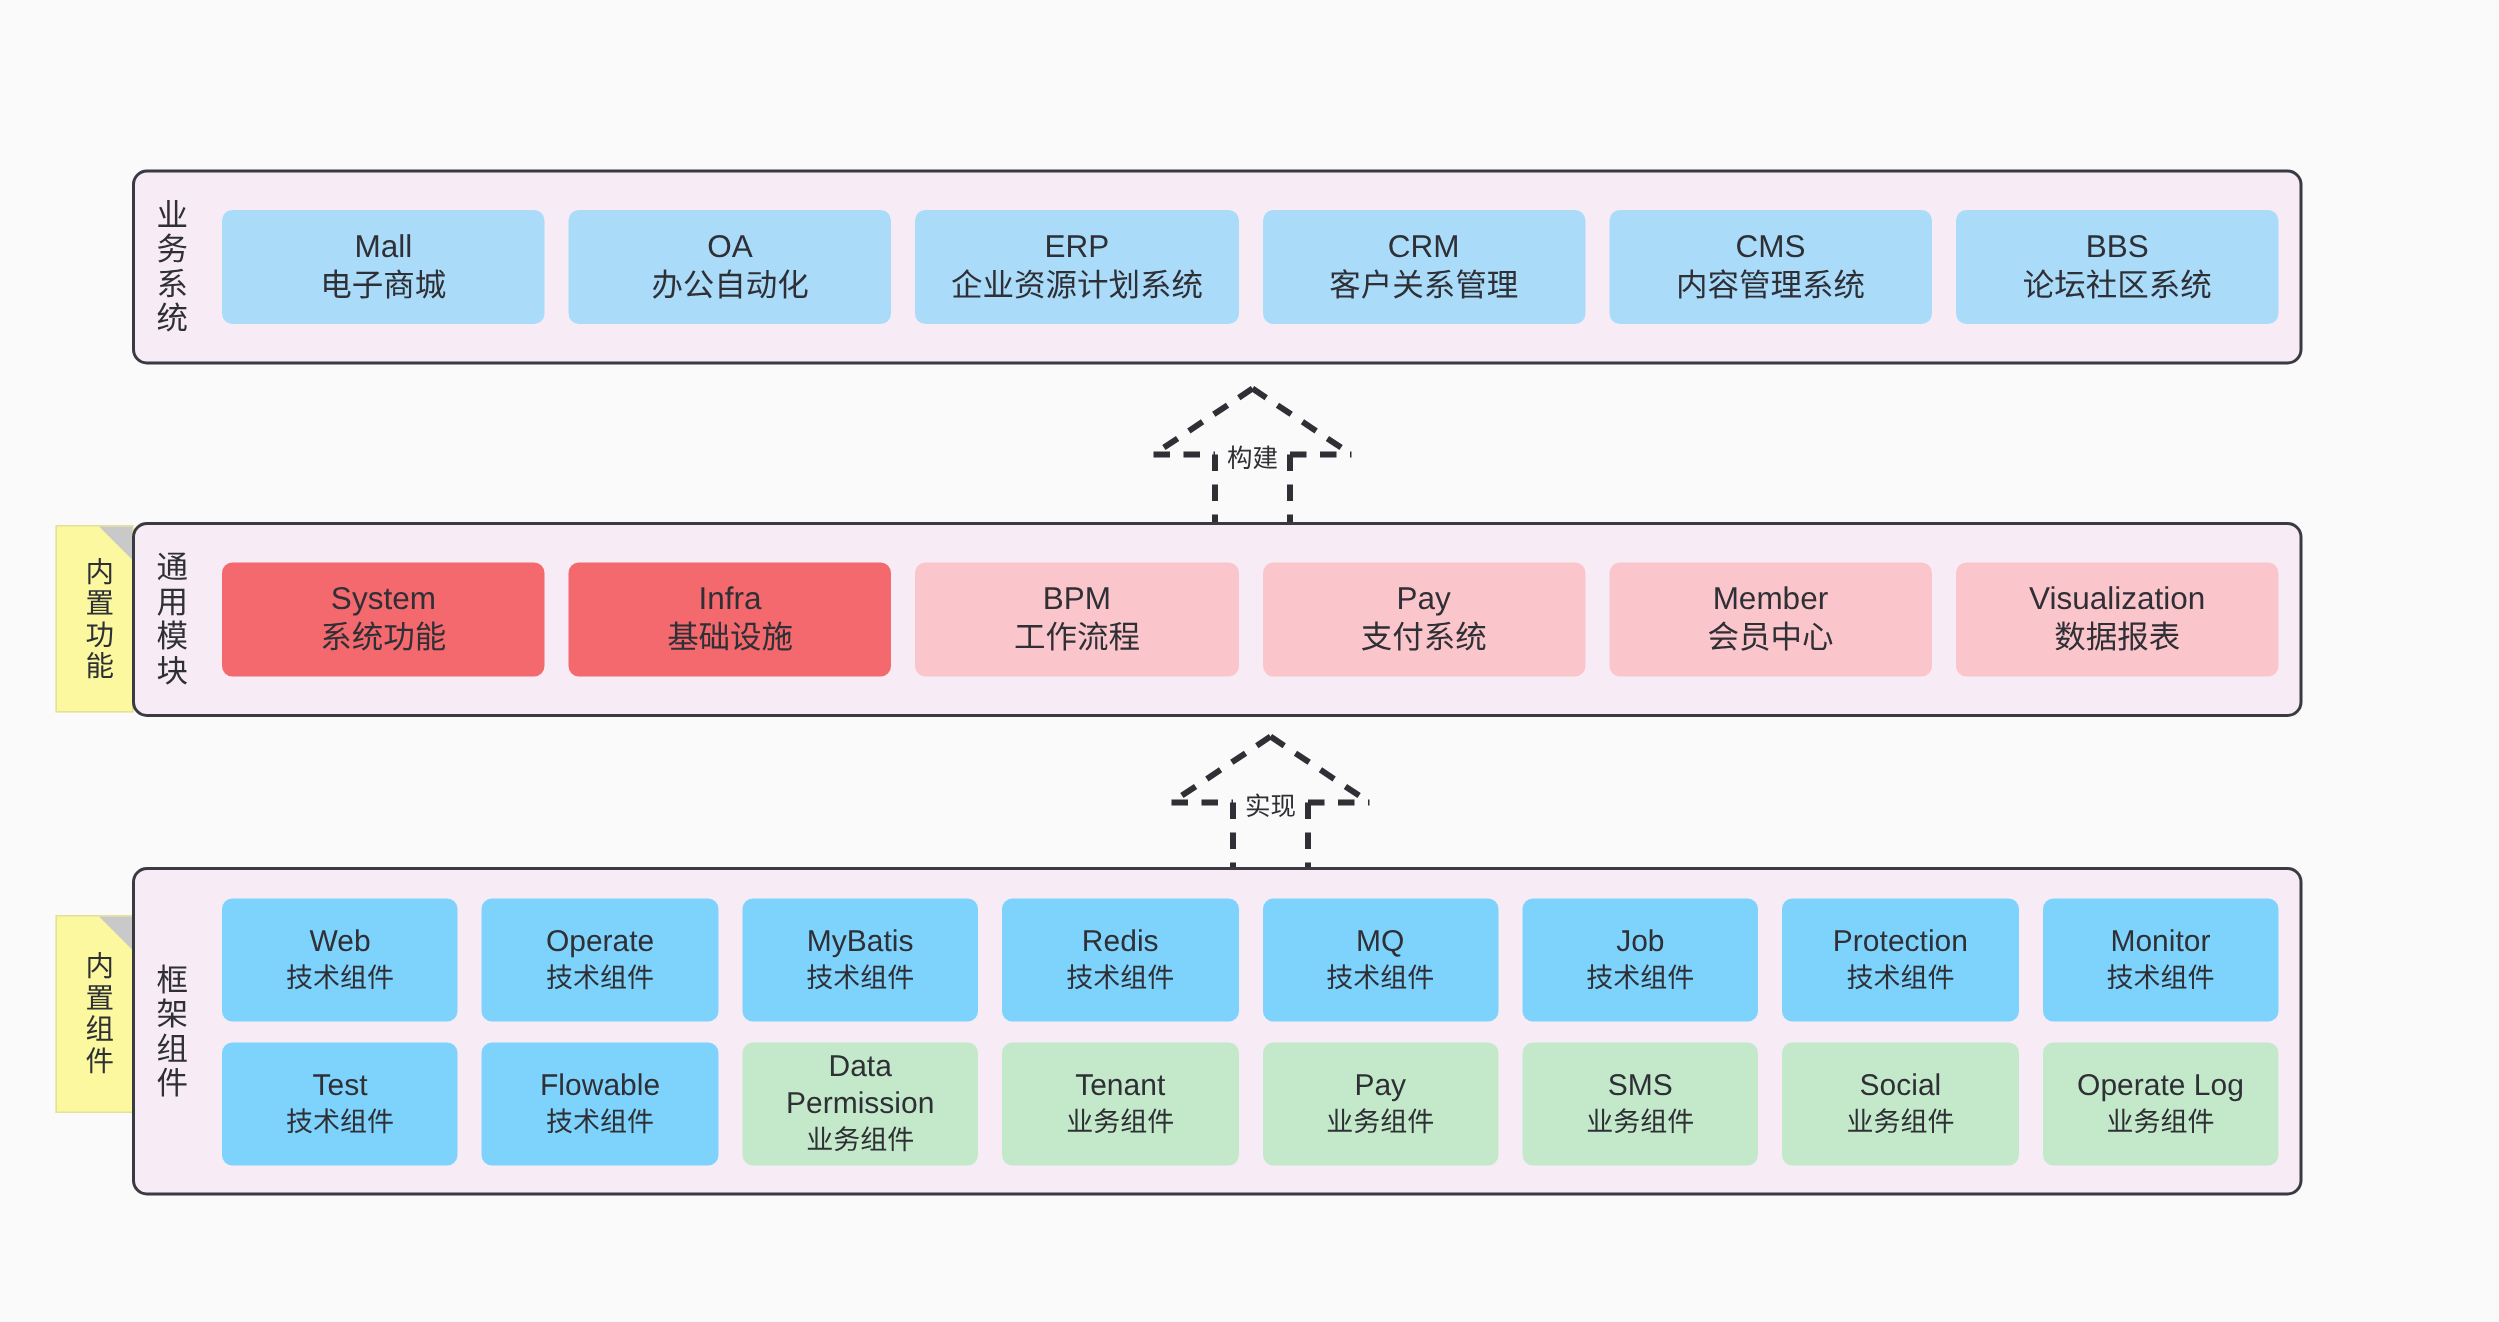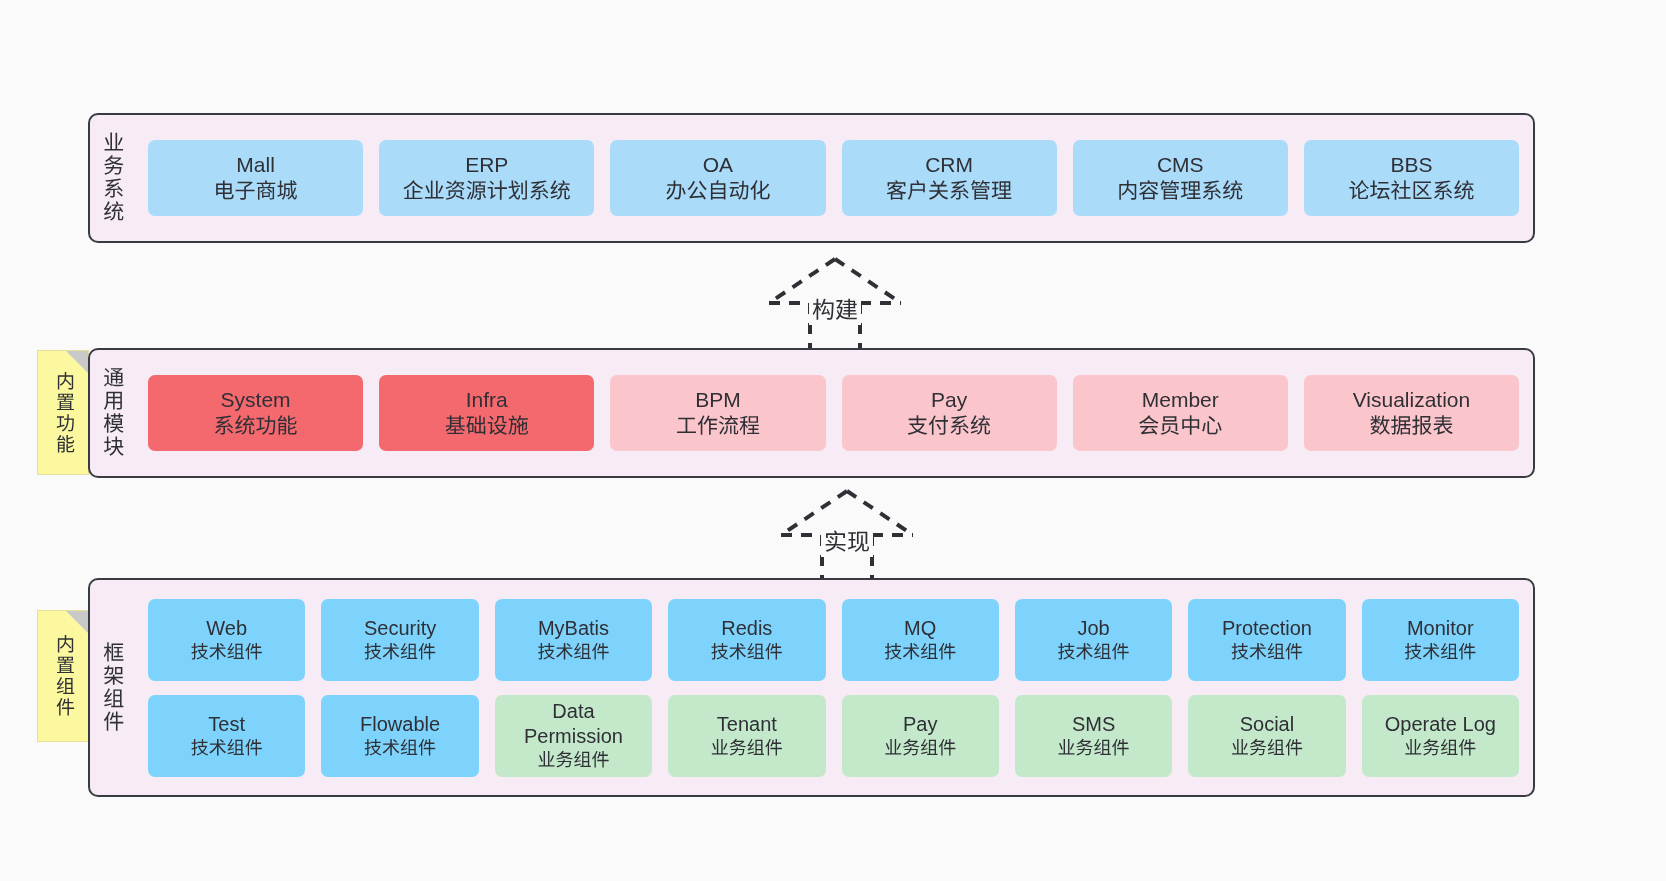--- a/index.html
+++ b/index.html
@@ -124,21 +124,21 @@
     position: absolute;
     width: 150px;
     height: 98px;
   }
   .arrow svg { display: block; overflow: visible; }
   .arrow-label {
     position: absolute;
     left: 50%;
     transform: translateX(-50%);
     top: 36px;
-    font-size: 23px;
+    font-size: 17px;
     color: #2f2f36;
     background: #fafafa;
     padding: 0 3px;
     white-space: nowrap;
   }
   #arrow-build     { left: 760px; top: 255px; }
   #arrow-implement { left: 772px; top: 487px; }
 </style>
 </head>
 <body>
@@ -147,26 +147,26 @@
 
   <div class="layer" id="layer-business">
     <div class="layer-title">业务系统</div>
     <div class="layer-body">
       <div class="row">
         <div class="cell c-blue">
           <span class="en">Mall</span>
           <span class="cn">电子商城</span>
         </div>
         <div class="cell c-blue">
+          <span class="en">OA</span>
+          <span class="cn">办公自动化</span>
+        </div>
+        <div class="cell c-blue">
           <span class="en">ERP</span>
           <span class="cn">企业资源计划系统</span>
-        </div>
-        <div class="cell c-blue">
-          <span class="en">OA</span>
-          <span class="cn">办公自动化</span>
         </div>
         <div class="cell c-blue">
           <span class="en">CRM</span>
           <span class="cn">客户关系管理</span>
         </div>
         <div class="cell c-blue">
           <span class="en">CMS</span>
           <span class="cn">内容管理系统</span>
         </div>
         <div class="cell c-blue">
@@ -250,21 +250,21 @@
   <div class="layer" id="layer-framework">
     <div class="layer-title">框架组件</div>
     <div class="layer-body">
 
       <div class="row">
         <div class="cell c-green">
           <span class="en">Web</span>
           <span class="cn">技术组件</span>
         </div>
         <div class="cell c-green">
-          <span class="en">Security</span>
+          <span class="en">Operate</span>
           <span class="cn">技术组件</span>
         </div>
         <div class="cell c-green">
           <span class="en">MyBatis</span>
           <span class="cn">技术组件</span>
         </div>
         <div class="cell c-green">
           <span class="en">Redis</span>
           <span class="cn">技术组件</span>
         </div>

